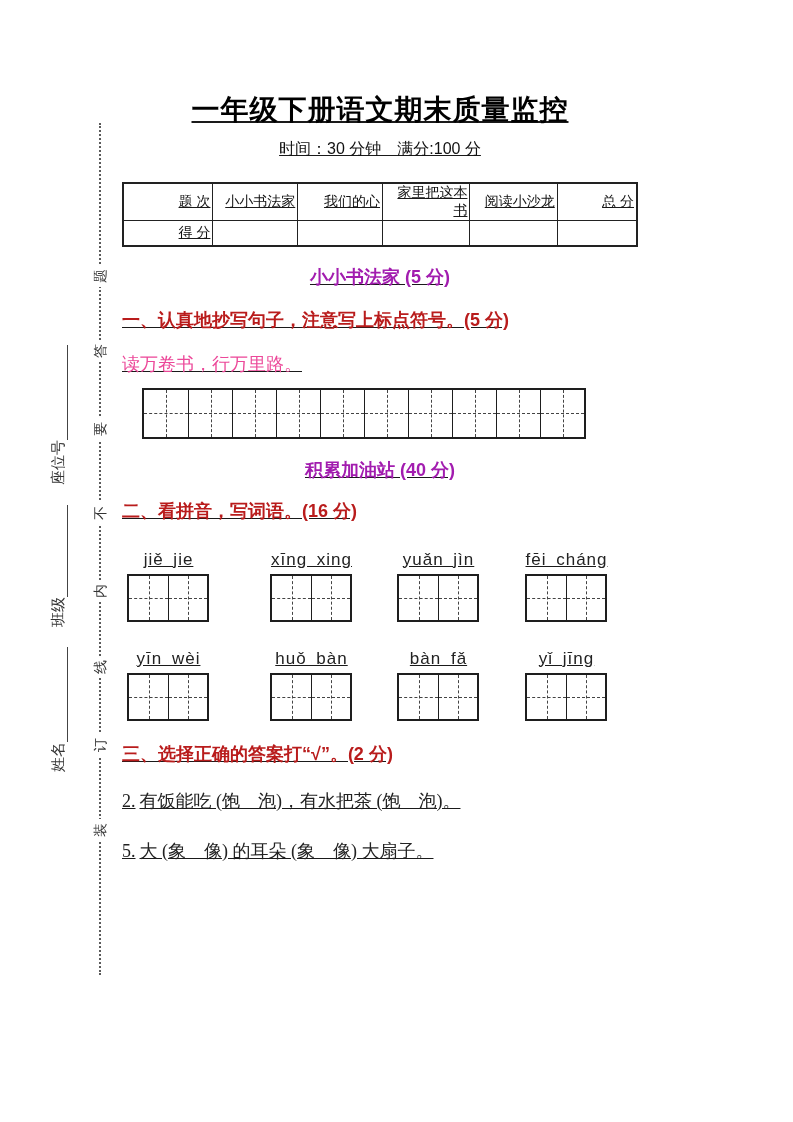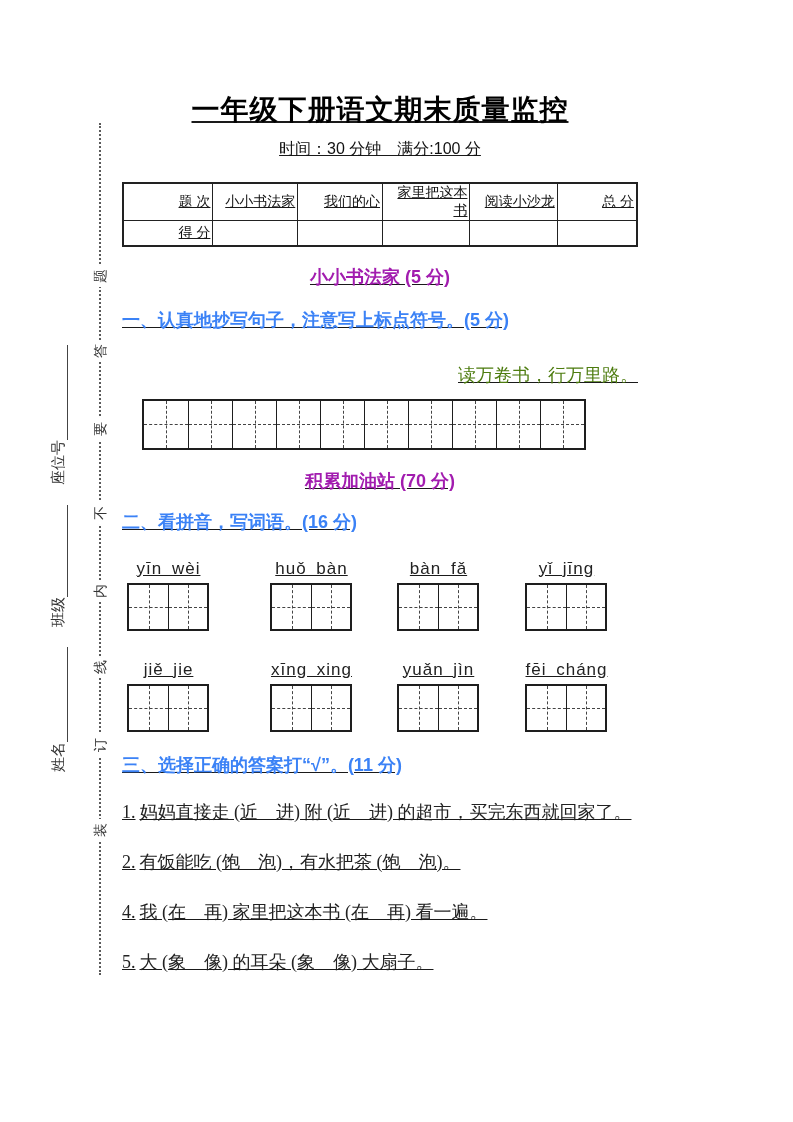--- a/index.html
+++ b/index.html
@@ -56,29 +56,29 @@
   .col-c0{width:17.5%}.col-c1{width:16.5%}.col-c2{width:16.5%}
   .col-c3{width:17%}.col-c4{width:17%}.col-c5{width:15.5%}
 
   .section-heading {
     text-align:center; font-size:18px; font-weight:700; line-height:23px; color:#a21caf;
   }
   .sh1 { margin-top:19px; }
   .sh2 { margin-top:18px; }
 
   .question-title {
-    font-size:18px; font-weight:700; line-height:23px; color:#3b82f6;
+    font-size:18px; font-weight:700; line-height:23px; color:#b91c1c;
   }
   .qt1 { margin-top:20px; }
   .qt2 { margin-top:18px; }
   .qt3 { margin-top:20px; }
 
   .copy-sentence {
-    margin-top:32px; text-align:right; font-size:18px; line-height:23px;
-    font-family:"Liberation Serif","DejaVu Serif",serif; color:#4d7c0f;
+    margin-top:21px; text-align:left; font-size:18px; line-height:23px;
+    font-family:"Liberation Serif","DejaVu Serif",serif; color:#ec4899;
   }
 
   
   .copy-grid {
     margin-top:12px; margin-left:20px;
     display:inline-flex; border:2px solid #1e1e1e; background:#fff;
   }
   .cell {
     position:relative; border-left:1px solid #1e1e1e;
   }
@@ -174,23 +174,54 @@
     <div class="cell cell-big"></div>
     <div class="cell cell-big"></div>
     <div class="cell cell-big"></div>
     <div class="cell cell-big"></div>
     <div class="cell cell-big"></div>
     <div class="cell cell-big"></div>
     <div class="cell cell-big"></div>
     <div class="cell cell-big"></div>
   </div>
 
-  <div class="section-heading sh2">积累加油站 (70 分)</div>
+  <div class="section-heading sh2">积累加油站 (40 分)</div>
 
   <div class="question-title qt2">二、看拼音，写词语。(16 分)</div>
+
+  <div class="pinyin-row pr2">
+    <div class="pinyin-group">
+      <div class="pinyin-label">jiě jie</div>
+      <div class="pinyin-grid">
+          <div class="cell cell-small"></div>
+          <div class="cell cell-small"></div>
+        </div>
+    </div>
+    <div class="pinyin-group pg2">
+      <div class="pinyin-label">xīng xing</div>
+      <div class="pinyin-grid">
+          <div class="cell cell-small"></div>
+          <div class="cell cell-small"></div>
+        </div>
+    </div>
+    <div class="pinyin-group pg3">
+      <div class="pinyin-label">yuǎn jìn</div>
+      <div class="pinyin-grid">
+          <div class="cell cell-small"></div>
+          <div class="cell cell-small"></div>
+        </div>
+    </div>
+    <div class="pinyin-group pg4">
+      <div class="pinyin-label">fēi cháng</div>
+      <div class="pinyin-grid">
+          <div class="cell cell-small"></div>
+          <div class="cell cell-small"></div>
+        </div>
+    </div>
+  </div>
 
   <div class="pinyin-row pr1">
     <div class="pinyin-group">
       <div class="pinyin-label">yīn wèi</div>
       <div class="pinyin-grid">
           <div class="cell cell-small"></div>
           <div class="cell cell-small"></div>
         </div>
     </div>
     <div class="pinyin-group pg2">
@@ -209,53 +240,20 @@
     </div>
     <div class="pinyin-group pg4">
       <div class="pinyin-label">yǐ jīng</div>
       <div class="pinyin-grid">
           <div class="cell cell-small"></div>
           <div class="cell cell-small"></div>
         </div>
     </div>
   </div>
 
-  <div class="pinyin-row pr2">
-    <div class="pinyin-group">
-      <div class="pinyin-label">jiě jie</div>
-      <div class="pinyin-grid">
-          <div class="cell cell-small"></div>
-          <div class="cell cell-small"></div>
-        </div>
-    </div>
-    <div class="pinyin-group pg2">
-      <div class="pinyin-label">xīng xing</div>
-      <div class="pinyin-grid">
-          <div class="cell cell-small"></div>
-          <div class="cell cell-small"></div>
-        </div>
-    </div>
-    <div class="pinyin-group pg3">
-      <div class="pinyin-label">yuǎn jìn</div>
-      <div class="pinyin-grid">
-          <div class="cell cell-small"></div>
-          <div class="cell cell-small"></div>
-        </div>
-    </div>
-    <div class="pinyin-group pg4">
-      <div class="pinyin-label">fēi cháng</div>
-      <div class="pinyin-grid">
-          <div class="cell cell-small"></div>
-          <div class="cell cell-small"></div>
-        </div>
-    </div>
-  </div>
-
-  <div class="question-title qt3">三、选择正确的答案打“√”。(11 分)</div>
+  <div class="question-title qt3">三、选择正确的答案打“√”。(2 分)</div>
 
   <div class="items">
-    <div class="choice-item"><span class="item-number">1.</span><span>妈妈直接走 (近　进) 附 (近　进) 的超市，买完东西就回家了。</span></div>
     <div class="choice-item"><span class="item-number">2.</span><span>有饭能吃 (饱　泡)，有水把茶 (饱　泡)。</span></div>
-    <div class="choice-item"><span class="item-number">4.</span><span>我 (在　再) 家里把这本书 (在　再) 看一遍。</span></div>
     <div class="choice-item"><span class="item-number">5.</span><span>大 (象　像) 的耳朵 (象　像) 大扇子。</span></div>
   </div>
 
 </div>
 
 </body></html>

